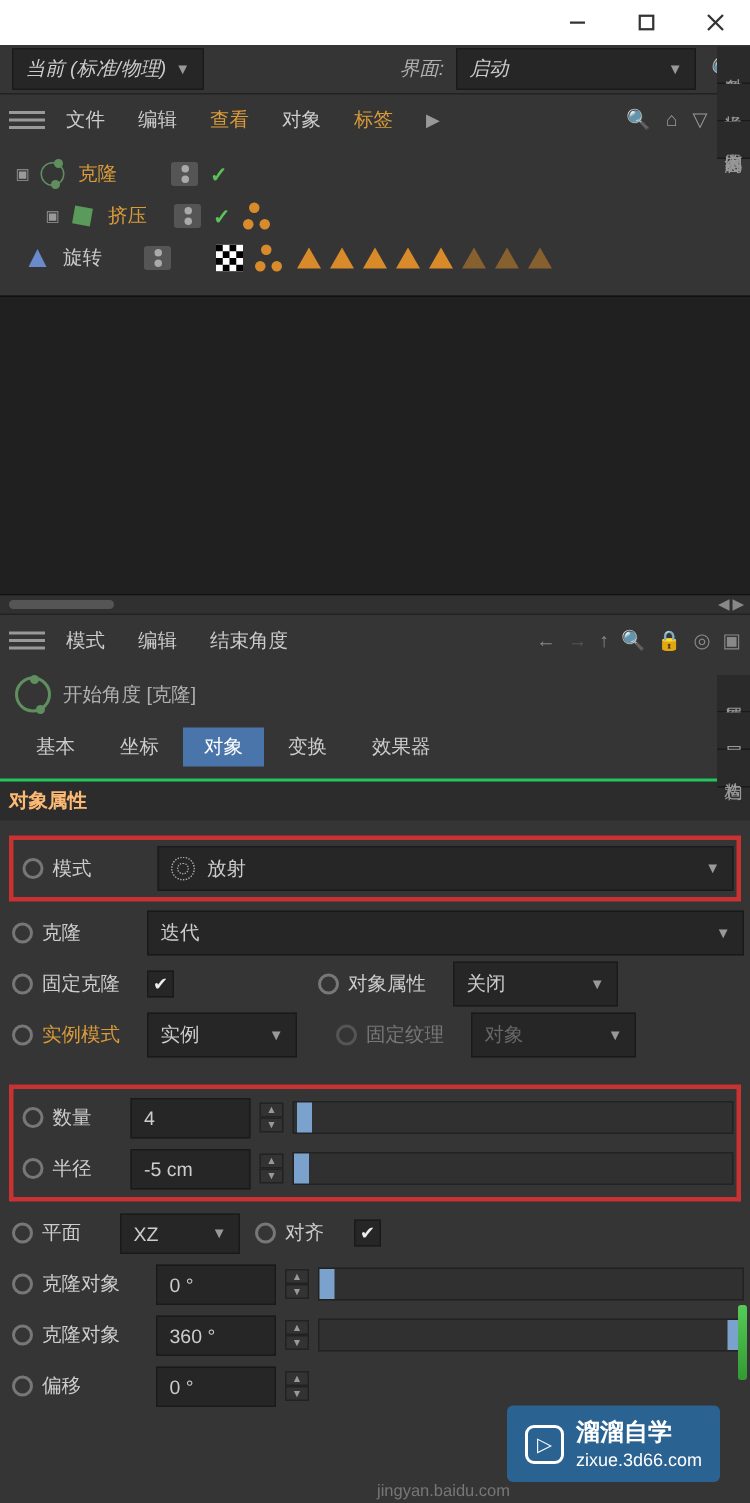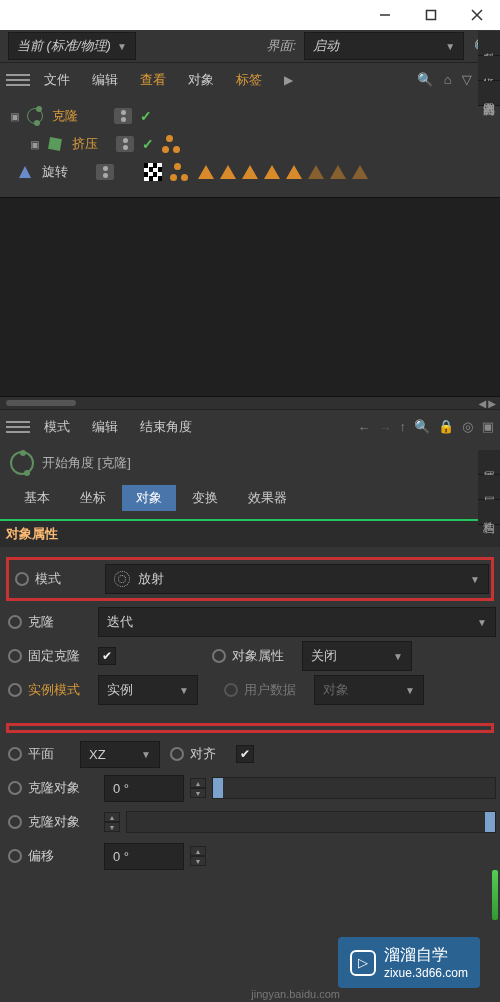--- a/index.html
+++ b/index.html
@@ -86,21 +86,21 @@
 
 
 .side-tabs { position: absolute; right: 0; top: 31px; width: 22px; display: flex; flex-direction: column; }
 .side-tab { writing-mode: vertical-rl; padding: 12px 3px; background: #2a2a2a; color: #999; border-bottom: 1px solid #1a1a1a; font-size: 12px; }
 .side-tabs.lower { top: 450px; }
 
 
 .watermark { position: absolute; right: 20px; bottom: 14px; background: rgba(40,110,170,0.8); color: #fff; padding: 8px 12px; border-radius: 4px; display: flex; align-items: center; gap: 8px; }
 .watermark .play { width: 26px; height: 26px; border: 2px solid #fff; border-radius: 6px; display: flex; align-items: center; justify-content: center; }
 .watermark .text { display: flex; flex-direction: column; font-size: 12px; }
-.watermark .big { font-size: 16px; font-weight: normal; }
+.watermark .big { font-size: 16px; font-weight: bold; }
 .green-indicator { position: absolute; right: 2px; top: 870px; width: 6px; height: 50px; background: linear-gradient(#5c5,#393); border-radius: 2px; }
 
 .radial-icon { width: 16px; height: 16px; border: 1px dotted #aaa; border-radius: 50%; position: relative; }
 .radial-icon::before { content: ""; position: absolute; inset: 3px; border: 1px dotted #aaa; border-radius: 50%; }
 </style>
 </head>
 <body>
 
 <div class="titlebar">
   <div class="titlebar-btn">
@@ -311,30 +311,54 @@
 
   <div class="attr-row">
     <span class="radio"></span>
     <span class="attr-label highlight">实例模式</span>
     <div class="attr-input" style="flex:0 0 100px">
       <span>实例</span>
       <span class="chev">▼</span>
     </div>
     <span style="flex:0 0 10px"></span>
     <span class="radio" style="border-color:#555"></span>
-    <span class="attr-label dim">用户数据</span>
+    <span class="attr-label dim">固定纹理</span>
     <div class="attr-input" style="flex:0 0 110px;color:#666">
       <span>对象</span>
       <span class="chev">▼</span>
     </div>
   </div>
 
   <div style="height:12px"></div>
 
   <div class="red-box">
+    <div class="attr-row">
+      <span class="radio"></span>
+      <span class="attr-label" style="min-width:46px">数量</span>
+      <div class="num-field">4</div>
+      <div class="spinner">
+          <i>▲</i>
+          <i>▼</i>
+        </div>
+      <div class="slider-track">
+          <div class="slider-thumb" style="left:2px"></div>
+        </div>
+    </div>
+    <div class="attr-row">
+      <span class="radio"></span>
+      <span class="attr-label" style="min-width:46px">半径</span>
+      <div class="num-field">-5 cm</div>
+      <div class="spinner">
+          <i>▲</i>
+          <i>▼</i>
+        </div>
+      <div class="slider-track">
+          <div class="slider-thumb" style="left:0"></div>
+        </div>
+    </div>
   </div>
 
   <div class="attr-row">
     <span class="radio"></span>
     <span class="attr-label" style="min-width:46px">平面</span>
     <div class="attr-input" style="flex:0 0 80px">
       <span>XZ</span>
       <span class="chev">▼</span>
     </div>
     <span class="radio"></span>
@@ -351,20 +375,21 @@
         <i>▼</i>
       </div>
     <div class="slider-track">
         <div class="slider-thumb" style="left:0"></div>
       </div>
   </div>
 
   <div class="attr-row">
     <span class="radio"></span>
     <span class="attr-label" style="min-width:70px">克隆对象</span>
+    <div class="num-field">360 °</div>
     <div class="spinner">
         <i>▲</i>
         <i>▼</i>
       </div>
     <div class="slider-track">
         <div class="slider-thumb" style="right:0"></div>
       </div>
   </div>
 
   <div class="attr-row">

